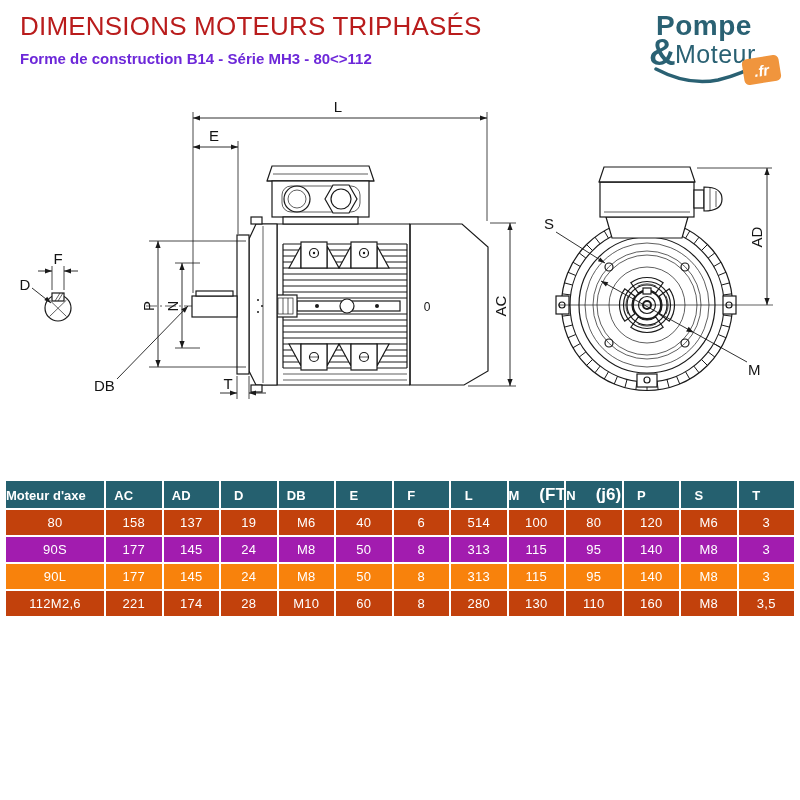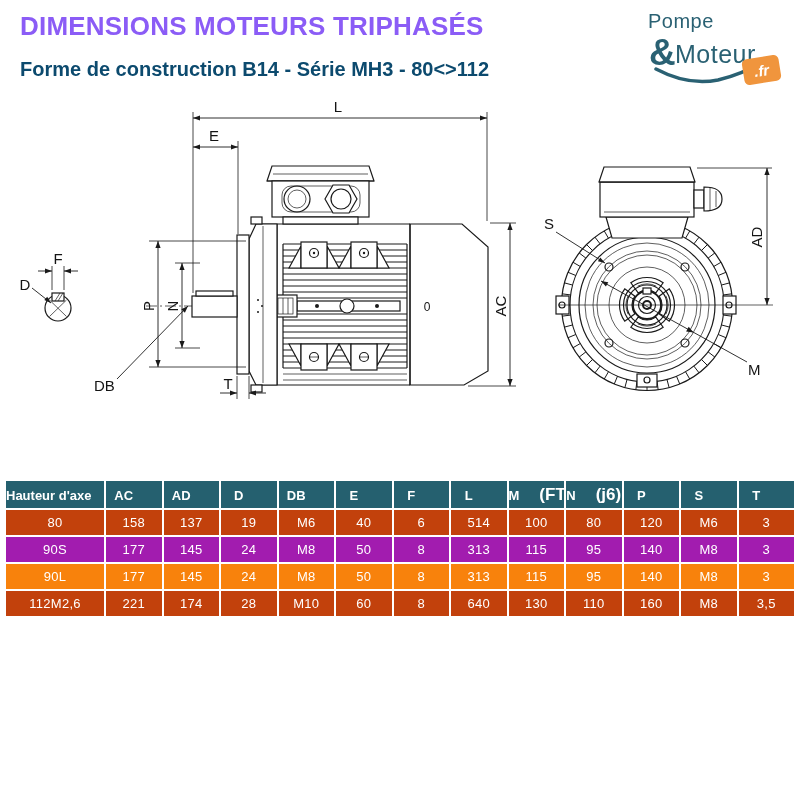--- a/index.html
+++ b/index.html
@@ -1,26 +1,26 @@
 <!DOCTYPE html>
 <html><head>
 <meta charset="utf-8">
 <style>
   html,body{margin:0;padding:0}
   body{width:800px;height:800px;background:#fff;position:relative;overflow:hidden;
        font-family:"Liberation Sans",sans-serif;color:#161616}
 
   
   .titleblock{position:absolute;left:20px;top:12px}
-  .titleblock h1{margin:0;font-size:26px;line-height:28px;font-weight:700;letter-spacing:.2px;color:#8b5cf6}
-  .titleblock .sub{margin-top:18px;font-size:20px;font-weight:700;color:#0c4a6e}
+  .titleblock h1{margin:0;font-size:26px;line-height:28px;font-weight:400;letter-spacing:.2px;color:#b91c1c}
+  .titleblock .sub{margin-top:10px;font-size:15px;font-weight:700;color:#6d28d9}
 
   
   .logo{position:absolute;left:638px;top:8px;width:160px;height:86px;color:#2a6173}
-  .logo .w1{position:absolute;left:10px;top:2px;font-size:20px;font-weight:400;letter-spacing:.5px}
+  .logo .w1{position:absolute;left:18px;top:2px;font-size:28px;font-weight:700;letter-spacing:.5px}
   .logo .amp{position:absolute;left:11px;top:24px;font-size:37px;font-weight:700}
   .logo .w2{position:absolute;left:37px;top:32px;font-size:25px;font-weight:400;letter-spacing:.5px}
   .logo svg{position:absolute;left:0;top:0}
   .logo .fr{position:absolute;left:105px;top:49px;width:37px;height:26px;background:#f0953d;
             border-radius:5px;transform:rotate(-9deg);display:flex;align-items:center;justify-content:center;
             color:#fff;font-size:15px;font-weight:700;font-style:italic}
 
   
   #draw{position:absolute;left:0;top:0}
   .s   {stroke:#1a1a1a;stroke-width:1.2;fill:none}
@@ -356,21 +356,21 @@
       <col>
       <col>
       <col>
       <col>
       <col>
       <col>
       <col>
   </colgroup>
   <thead>
     <tr>
-      <th><span>Hauteur d'axe</span><span class="unit"></span></th>
+      <th><span>Moteur d'axe</span><span class="unit"></span></th>
       <th><span>AC</span><span class="unit"></span></th>
       <th><span>AD</span><span class="unit"></span></th>
       <th><span>D</span><span class="unit"></span></th>
       <th><span>DB</span><span class="unit"></span></th>
       <th><span>E</span><span class="unit"></span></th>
       <th><span>F</span><span class="unit"></span></th>
       <th><span>L</span><span class="unit"></span></th>
       <th><span>M</span><span class="unit">(FT)</span></th>
       <th><span>N</span><span class="unit">(j6)</span></th>
       <th><span>P</span><span class="unit"></span></th>
@@ -425,21 +425,21 @@
       <td>3</td>
     </tr>
     <tr class="light">
       <td>112M2,6</td>
       <td>221</td>
       <td>174</td>
       <td>28</td>
       <td>M10</td>
       <td>60</td>
       <td>8</td>
-      <td>640</td>
+      <td>280</td>
       <td>130</td>
       <td>110</td>
       <td>160</td>
       <td>M8</td>
       <td>3,5</td>
     </tr>
   </tbody>
 </table>
 
 </body></html>

